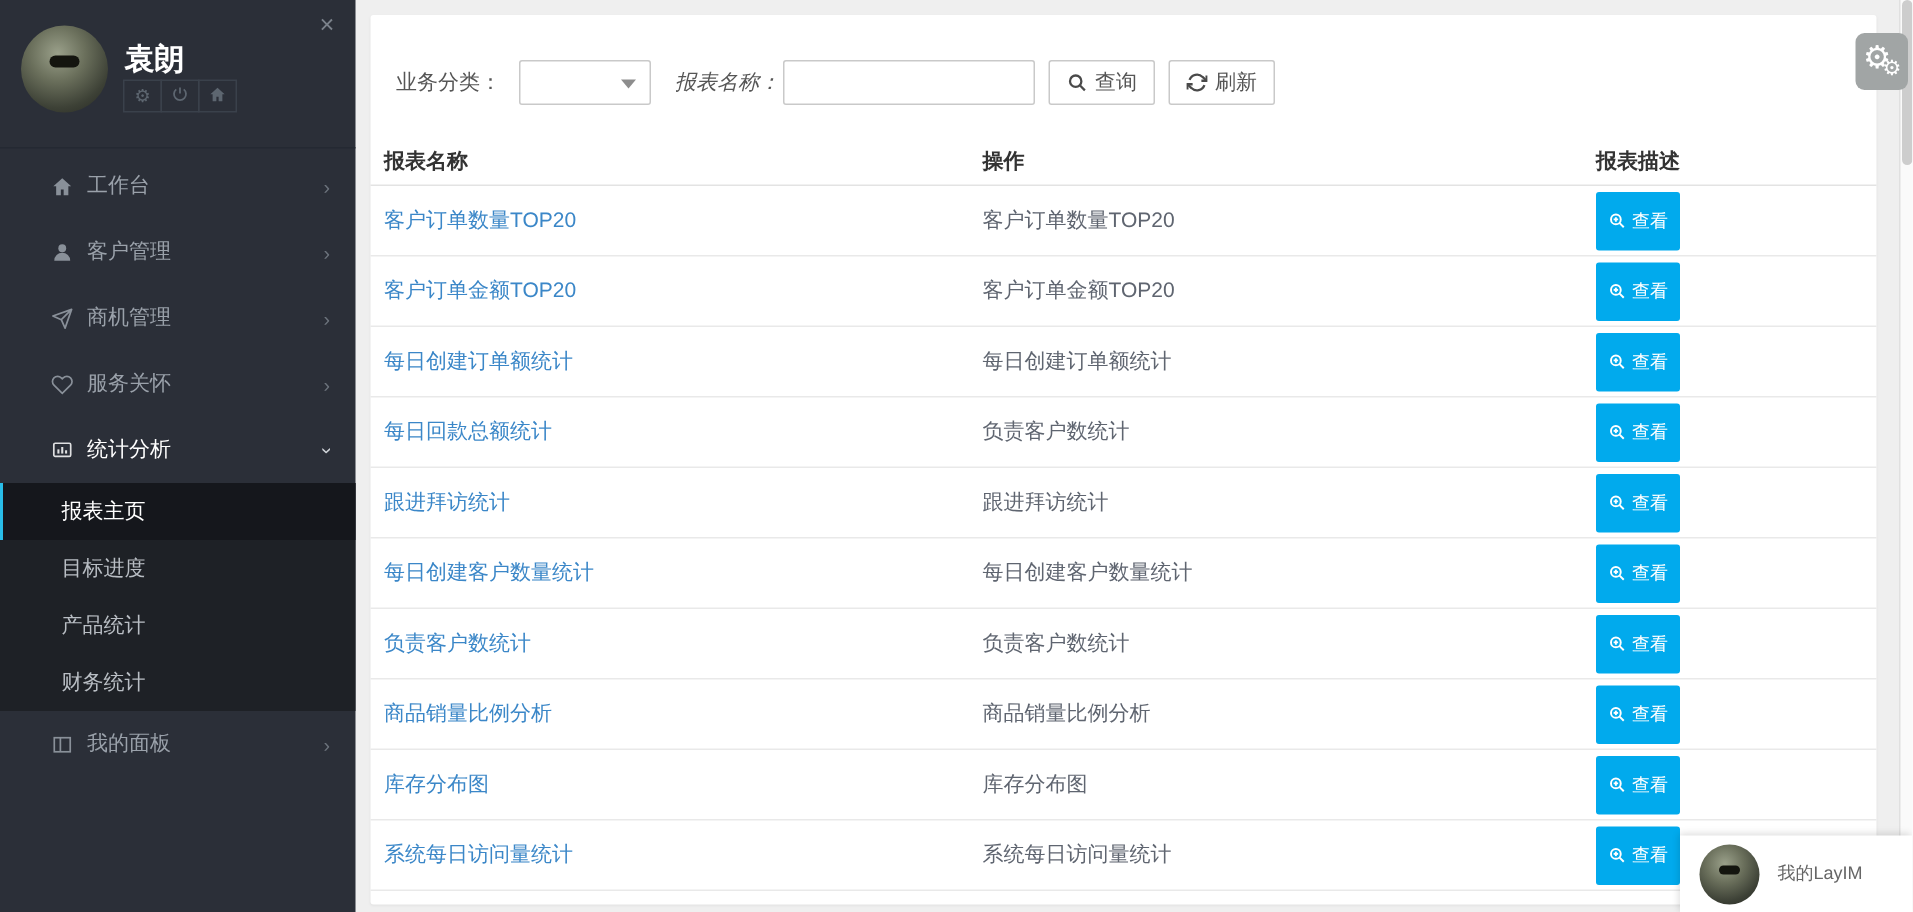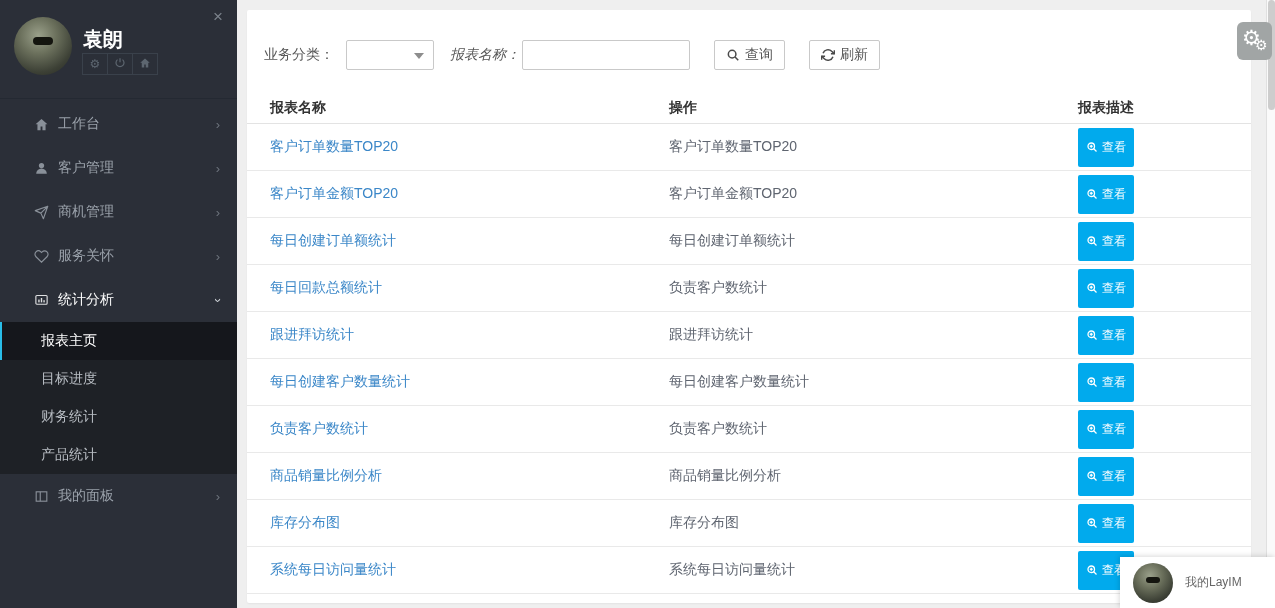--- a/index.html
+++ b/index.html
@@ -33,26 +33,26 @@
   .card { position:absolute; left:247px; top:10px; width:1004px; height:593px; background:#fff; border-radius:2px;
           box-shadow:0 1px 2px rgba(0,0,0,.05); }
   .toolbar { display:flex; align-items:center; padding:30px 0 0 17px; height:60px; }
   .toolbar label { font-size:14px; color:#565656; }
   .sel { position:relative; width:88px; height:30px; border:1px solid #C9C9C9; border-radius:2px; background:#fff; margin-left:12px; cursor:pointer; }
   .sel .caret { position:absolute; right:9px; top:12px; width:0; height:0; border-left:5px solid transparent;
                 border-right:5px solid transparent; border-top:6px solid #8D8D8D; }
   .lbl2 { margin-left:16px;font-style:italic; }
   .inp { width:168px; height:30px; border:1px solid #C9C9C9; border-radius:2px; margin-left:2px; padding:0 8px; font-size:14px; color:#333; outline:none; }
   .wbtn { display:flex; align-items:center; height:30px; padding:0 11px; border:1px solid #C9C9C9; border-radius:2px;
-          background:#fff; color:#555; font-size:14px; cursor:pointer; margin-left:24px; }
+          background:#fff; color:#555; font-size:14px; cursor:pointer; margin-left:9px; }
   .wbtn svg { width:14px; height:14px; margin-right:5px; }
 
   
   .tbl { margin-top:22px; }
-  .trow { display:grid; grid-template-columns:399px 409px 1fr; align-items:center; padding-left:23px;
+  .trow { display:grid; grid-template-columns:399px 409px 1fr; align-items:center; padding-left:9px;
           height:47px; border-bottom:1px solid #E9E9E9; }
   .thead { height:32px; font-weight:bold; color:#333; font-size:14px; border-bottom:1px solid #E3E3E3; }
   .cell-name { font-size:14px; color:#3B87C8; cursor:pointer; }
   .cell-desc { font-size:14px; color:#5F6570; }
   .viewbtn { display:inline-flex; align-items:center; height:39px; padding:0 8px; background:#01AAED; color:#fff;
              border:none; border-radius:2px; font-size:12px; cursor:pointer; }
   .viewbtn svg { width:12px; height:12px; margin-right:4px; }
 
   
   .fab { position:absolute; right:3px; top:22px; width:35px; height:38px; background:#A1A5A5; border-radius:6px;
@@ -157,24 +157,24 @@
       </div>
 
       <div class="submenu">
         <div class="sitem active">
           <span>报表主页</span>
         </div>
         <div class="sitem">
           <span>目标进度</span>
         </div>
         <div class="sitem">
+          <span>产品统计</span>
+        </div>
+        <div class="sitem">
           <span>财务统计</span>
-        </div>
-        <div class="sitem">
-          <span>产品统计</span>
         </div>
       </div>
 
       <div class="mitem">
         <span class="ic">
           <svg viewBox="0 0 24 24" fill="none" stroke="currentColor" stroke-width="1.8">
             <rect x="3.5" y="4.5" width="17" height="15"></rect>
               <line x1="10" y1="4.5" x2="10" y2="19.5"></line>
           </svg>
         </span>

